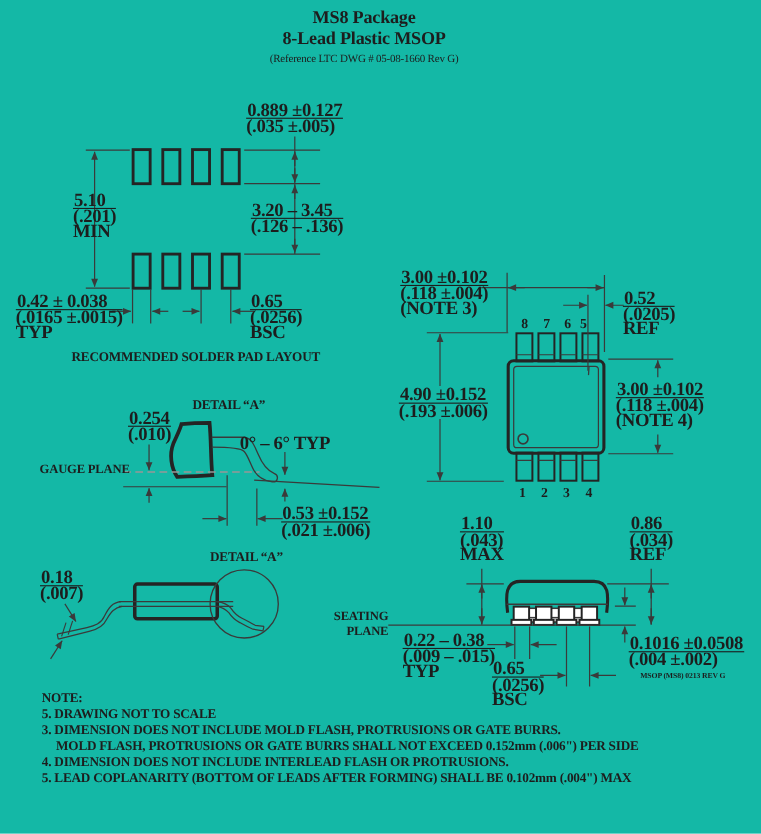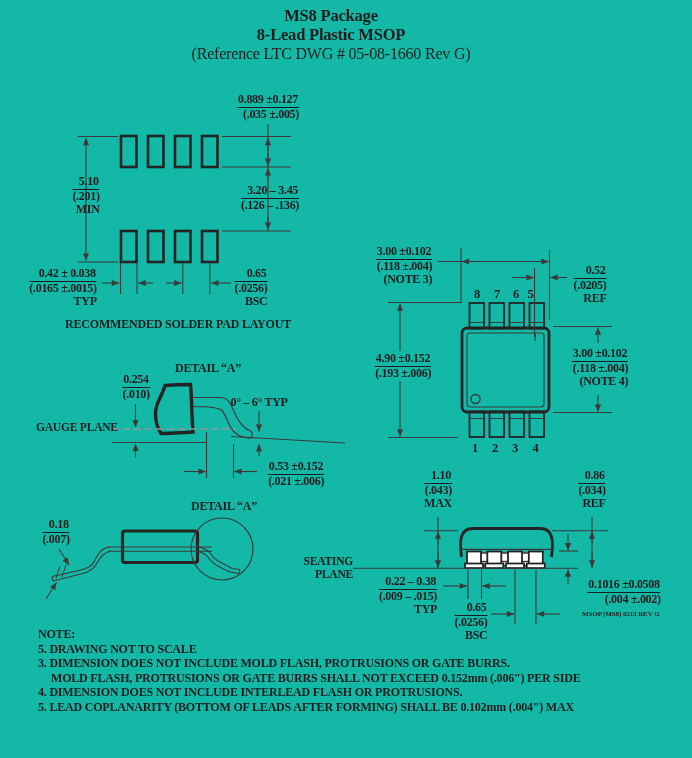--- a/index.html
+++ b/index.html
@@ -2,22 +2,22 @@
 <html><head>
 <meta charset="utf-8">
 <style>
   html,body { margin:0; padding:0; background:#fff; }
   .page { position:relative; width:692px; height:758px; background:#14b8a6;
           font-family:Liberation Serif, serif; overflow:hidden; }
   svg.art { position:absolute; left:0; top:0; }
   .t { position:absolute; color:#1d1d1d; white-space:nowrap; }
   .hdr { left:0; top:6px; width:662px; text-align:center; }
   .hdr .h1 { font-size:16.5px; font-weight:bold; letter-spacing:-0.2px; line-height:19px; }
-  .hdr .h3 { font-size:16px; font-weight:normal; letter-spacing:-0.2px; line-height:19px; }
-  .dim { text-align:right; font-size:12px; font-weight:bold; letter-spacing:-0.3px;
+  .hdr .h3 { font-size:10px; font-weight:normal; letter-spacing:-0.2px; line-height:19px; }
+  .dim { text-align:left; font-size:17px; font-weight:bold; letter-spacing:-0.3px;
          line-height:13.5px; transform:translateX(-50%); }
   .dim .l1 { border-bottom:1.6px solid #1d1d1d; padding:0 1px 0px; }
   .dim .l2:empty, .dim .l3:empty { display:none; }
   .lbl { font-size:11.5px; font-weight:bold; letter-spacing:-0.2px; line-height:12.5px;text-align:right; }
   .cap { font-size:12px; font-weight:bold; letter-spacing:-0.2px; transform:translateX(-50%);text-align:center; }
   .pin { font-size:12.5px; font-weight:bold; transform:translateX(-50%); }
   .rev { font-size:7px; font-weight:bold; letter-spacing:-0.1px; }
   .notes { left:38px; top:627px; font-size:12px; font-weight:bold;
            letter-spacing:-0.2px; line-height:14.6px; }
   .notes .cont { padding-left:13px; }

